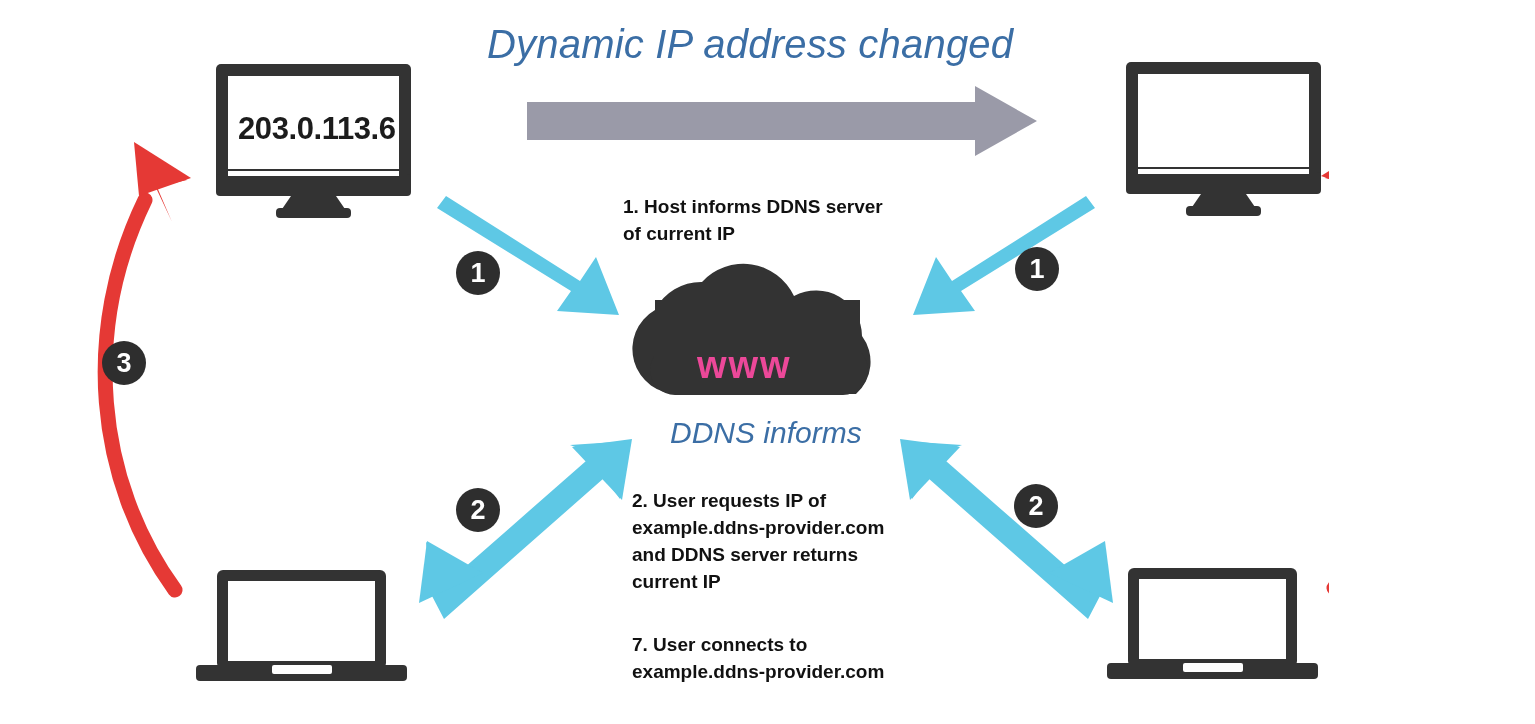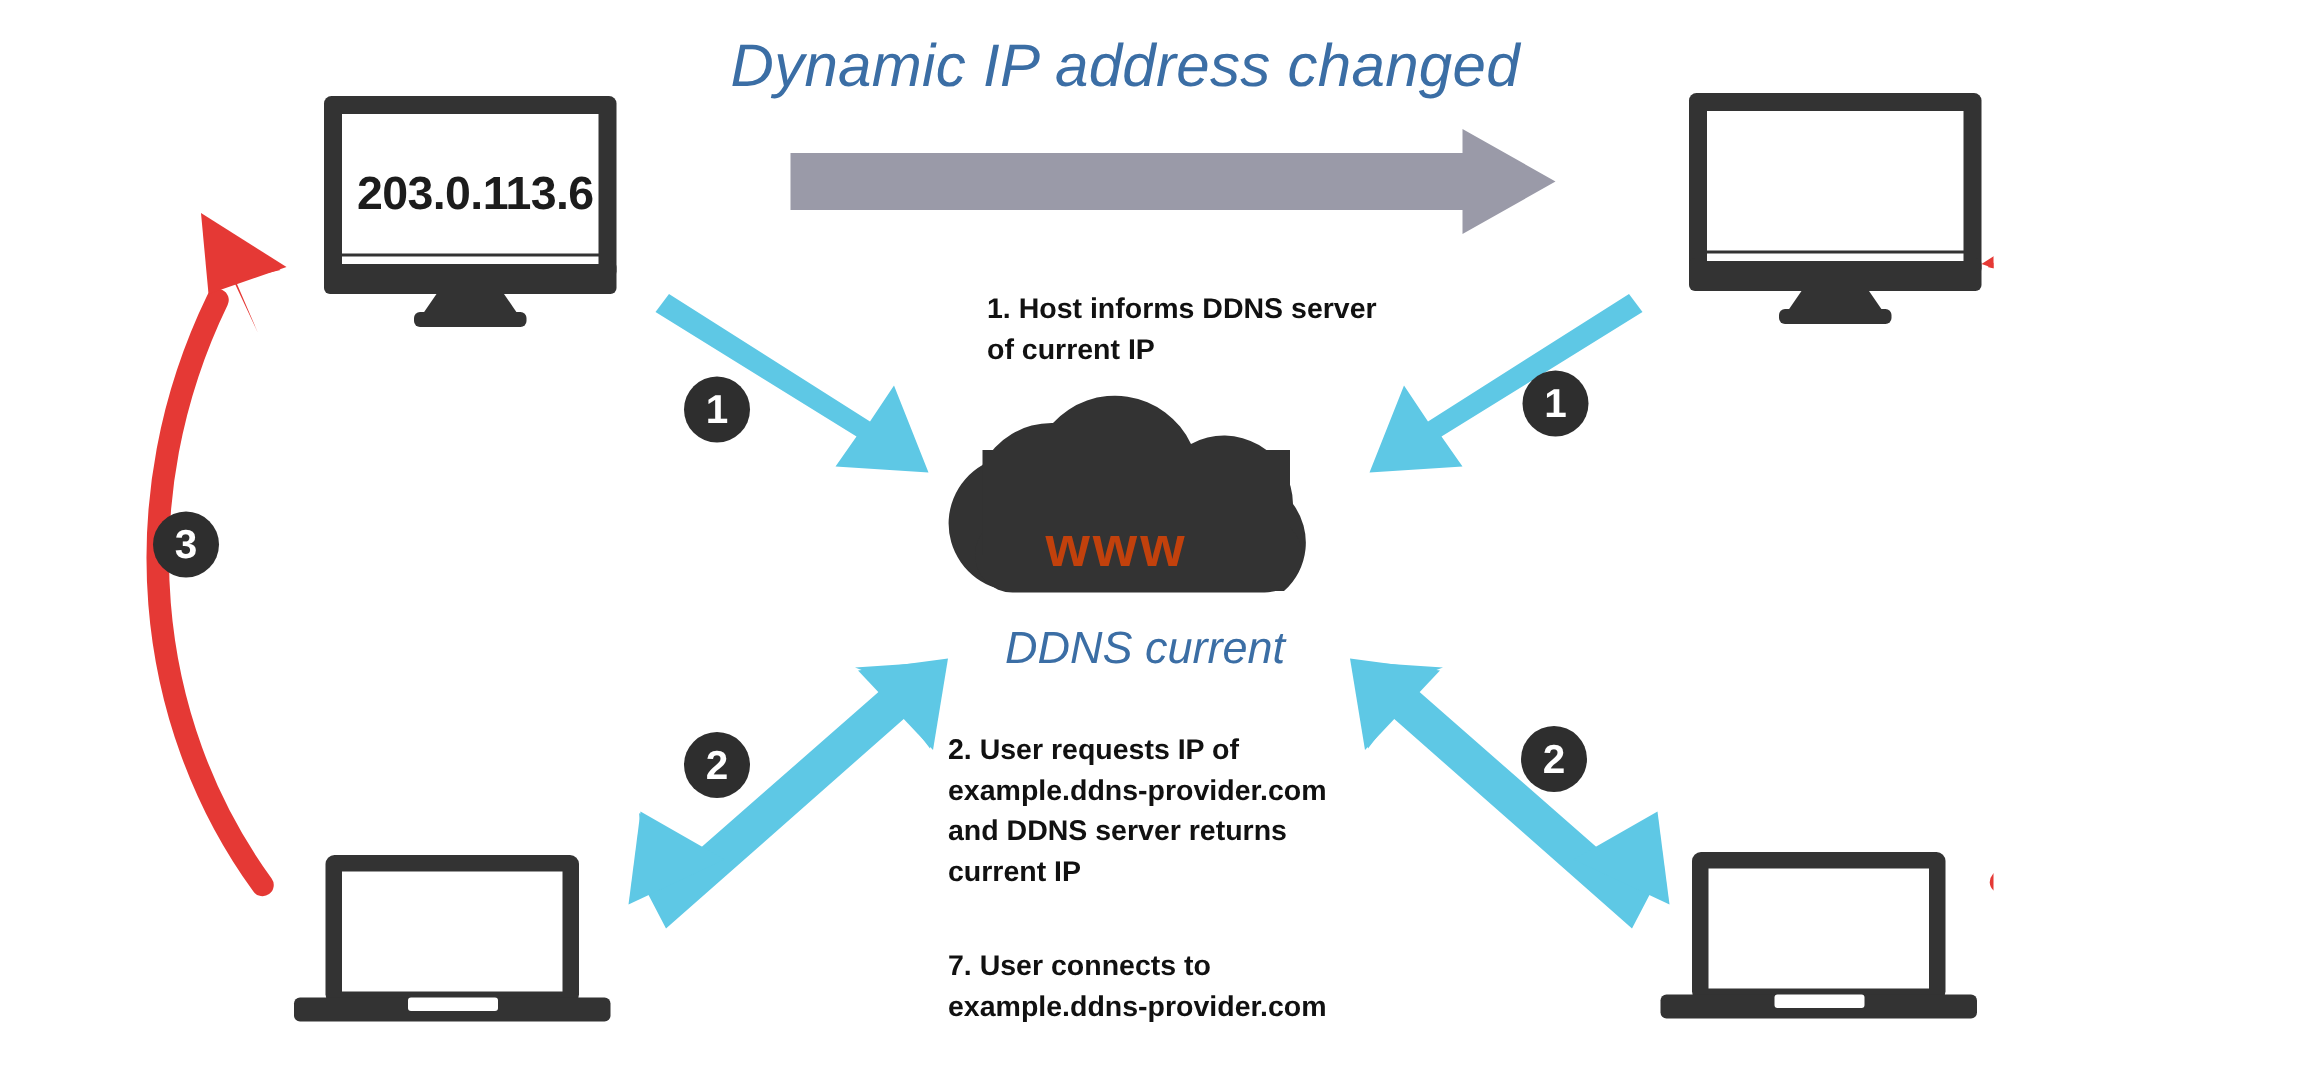--- a/index.html
+++ b/index.html
@@ -42,21 +42,21 @@
     letter-spacing: -0.4px;
   }
   .cloud-label {
     font-style: italic;
     font-size: 30px;
     color: #3b6ea5;
   }
   .www-text {
     font-size: 38px;
     font-weight: 700;
-    color: #c2410c;
+    color: #ec4899;
     letter-spacing: 2px;
   }
   .step-text {
     font-size: 19px;
     font-weight: 700;
     color: #111111;
     line-height: 27px;
     white-space: pre-line;
   }
   .badge-num {
@@ -169,23 +169,23 @@
 
   </svg>
 
   <div class="txt title-text" style="left:487px; top:22px;">Dynamic IP address changed</div>
 
   <div class="txt ip-text" style="left:238px; top:111px;">203.0.113.6</div>
 
 
   <div class="txt www-text" style="left:697px; top:344px;">www</div>
 
-  <div class="txt cloud-label" style="left:670px; top:416px;">DDNS current</div>
-
-  <div class="txt step-text" style="left:658px; top:193px;">1. Host informs DDNS server
+  <div class="txt cloud-label" style="left:670px; top:416px;">DDNS informs</div>
+
+  <div class="txt step-text" style="left:623px; top:193px;">1. Host informs DDNS server
 of current IP</div>
 
   <div class="txt step-text" style="left:632px; top:487px;">2. User requests IP of
 example.ddns-provider.com
 and DDNS server returns
 current IP</div>
 
   <div class="txt step-text" style="left:632px; top:631px;">7. User connects to
 example.ddns-provider.com</div>
 

